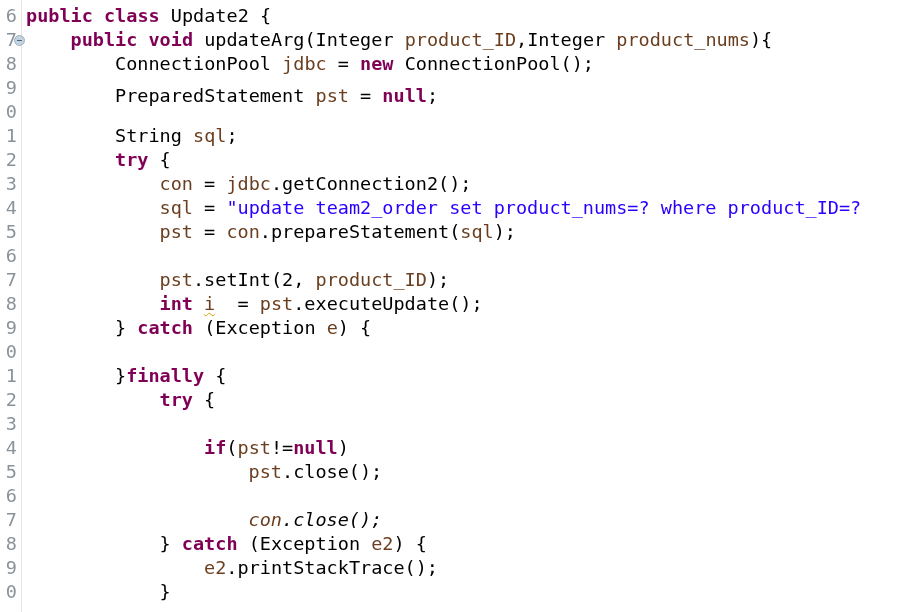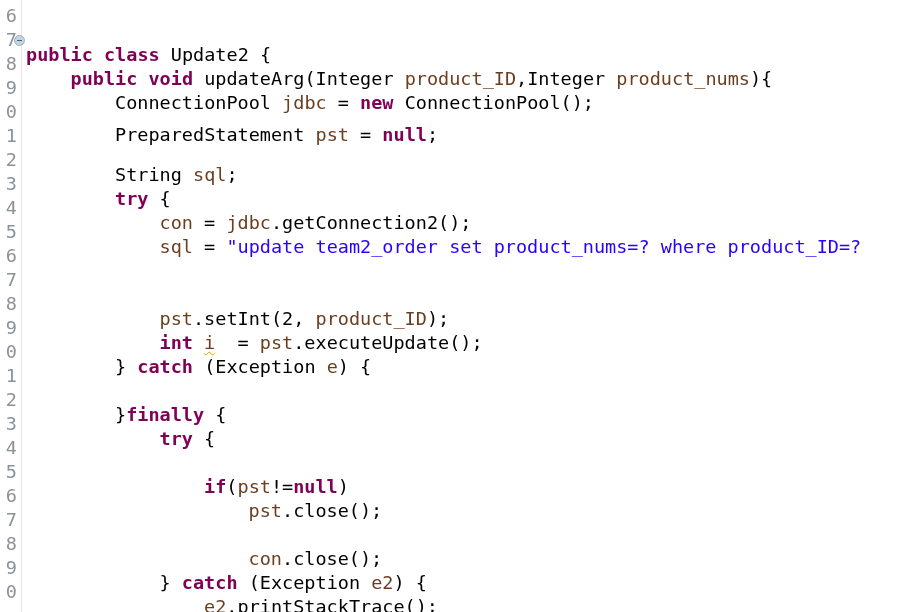--- a/index.html
+++ b/index.html
@@ -76,21 +76,20 @@
     background: #4a6478;
   }
   
   #code {
     position: absolute;
     top: 0;
     left: 26px;
     width: 891px;
     height: 472px;
     z-index: 1;
-    margin-top: 39px;
   }
   .code-row {
     position: absolute;
     left: 0;
     height: 24px;
     line-height: 24px;
     white-space: pre;
     color: #000000;
   }
   .kw      { color: #7f0055; font-weight: bold; }
@@ -194,28 +193,29 @@
 
   <div id="code">
       <div class="code-row" style="top: 4px; left: 0px;"><span class="kw">public</span><span class="plain"> </span><span class="kw">class</span><span class="plain"> Update2 {</span></div>
       <div class="code-row" style="top: 52px; left: 89.04px;"><span class="plain">ConnectionPool </span><span class="var">jdbc</span><span class="plain"> = </span><span class="kw">new</span><span class="plain"> ConnectionPool();</span></div>
       <div class="code-row" style="top: 28px; left: 44.52px;"><span class="kw">public</span><span class="plain"> </span><span class="kw">void</span><span class="plain"> updateArg(Integer </span><span class="var">product_ID</span><span class="plain">,Integer </span><span class="var">product_nums</span><span class="plain">){</span></div>
       <div class="code-row" style="top: 84px; left: 89.04px;"><span class="plain">PreparedStatement </span><span class="var">pst</span><span class="plain"> = </span><span class="kw">null</span><span class="plain">;</span></div>
       <div class="code-row" style="top: 124px; left: 89.04px;"><span class="plain">String </span><span class="var">sql</span><span class="plain">;</span></div>
       <div class="code-row" style="top: 148px; left: 89.04px;"><span class="kw">try</span><span class="plain"> {</span></div>
       <div class="code-row" style="top: 172px; left: 133.56px;"><span class="var">con</span><span class="plain"> = </span><span class="var">jdbc</span><span class="plain">.getConnection2();</span></div>
       <div class="code-row" style="top: 196px; left: 133.56px;"><span class="var">sql</span><span class="plain"> = </span><span class="str">"update team2_order set product_nums=? where product_ID=?</span></div>
+      <div class="code-row" style="top: 220px; left: 133.56px;"><span class="var">pst</span><span class="plain"> = </span><span class="var">con</span><span class="plain">.prepareStatement(</span><span class="var">sql</span><span class="plain">);</span></div>
       <div class="code-row" style="top: 268px; left: 133.56px;"><span class="var">pst</span><span class="plain">.setInt(2, </span><span class="var">product_ID</span><span class="plain">);</span></div>
       <div class="code-row" style="top: 292px; left: 133.56px;"><span class="kw">int</span><span class="plain"> </span><span class="var warn">i</span><span class="plain">  = </span><span class="var">pst</span><span class="plain">.executeUpdate();</span></div>
       <div class="code-row" style="top: 316px; left: 89.04px;"><span class="plain">} </span><span class="kw">catch</span><span class="plain"> (Exception </span><span class="var">e</span><span class="plain">) {</span></div>
       <div class="code-row" style="top: 364px; left: 89.04px;"><span class="plain">}</span><span class="kw">finally</span><span class="plain"> {</span></div>
       <div class="code-row" style="top: 388px; left: 133.56px;"><span class="kw">try</span><span class="plain"> {</span></div>
       <div class="code-row" style="top: 412px; left: 0px;"></div>
       <div class="code-row" style="top: 436px; left: 178.08px;"><span class="kw">if</span><span class="plain">(</span><span class="var">pst</span><span class="plain">!=</span><span class="kw">null</span><span class="plain">)</span></div>
       <div class="code-row" style="top: 460px; left: 222.6px;"><span class="var">pst</span><span class="plain">.close();</span></div>
-      <div class="code-row" style="top: 508px; left: 222.6px;"><span class="var">con</span><span class="plain">.close();</span></div>
+      <div class="code-row" style="top: 508px; left: 222.6px; font-style: italic;"><span class="var">con</span><span class="plain">.close();</span></div>
       <div class="code-row" style="top: 532px; left: 133.56px; text-align: center;"><span class="plain">} </span><span class="kw">catch</span><span class="plain"> (Exception </span><span class="var">e2</span><span class="plain">) {</span></div>
       <div class="code-row" style="top: 556px; left: 178.08px;"><span class="var">e2</span><span class="plain">.printStackTrace();</span></div>
       <div class="code-row" style="top: 580px; left: 133.56px;"><span class="plain">}</span></div>
     </div>
 
 <div class="fold-marker" title="collapse-block" style="top: 35px;"></div>
   </div>
 
 </body></html>

